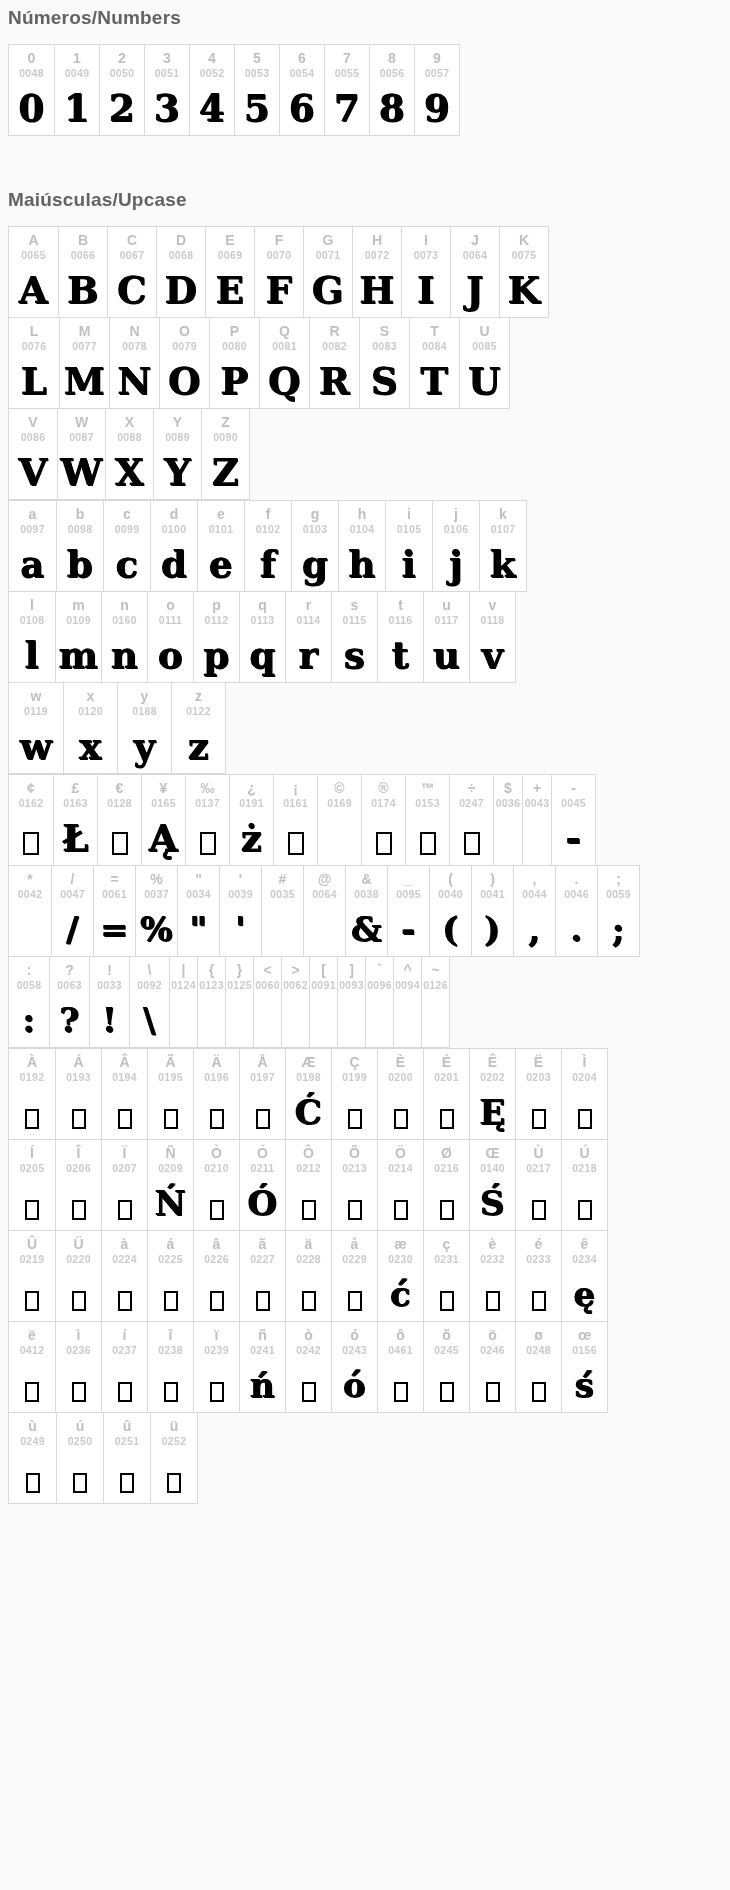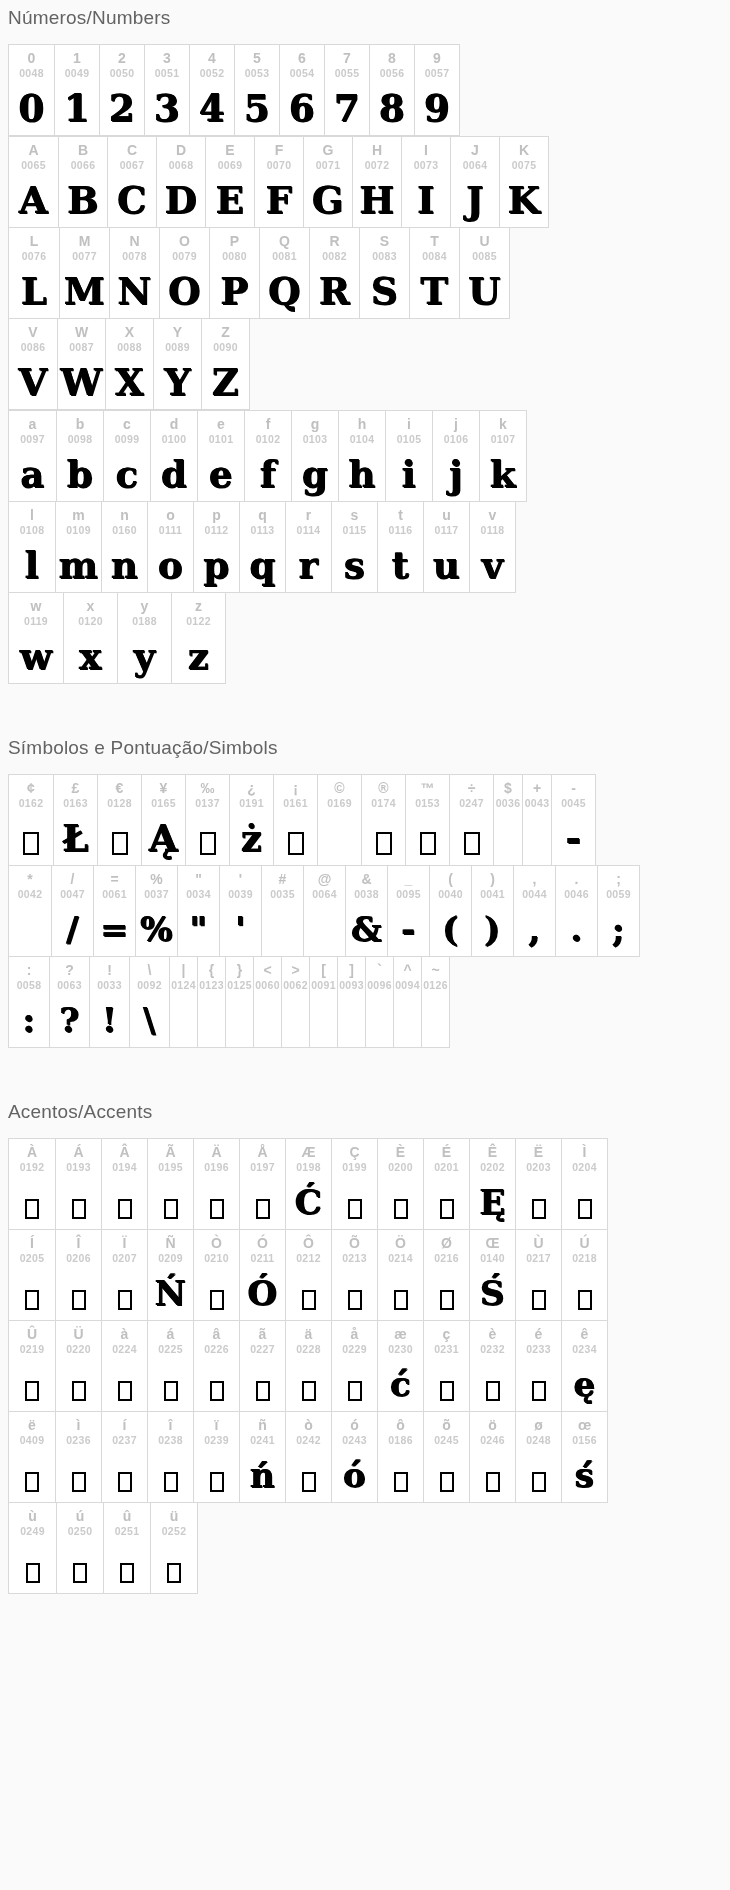--- a/index.html
+++ b/index.html
@@ -4,21 +4,21 @@
 <style>
   html,body{margin:0;padding:0;}
   body{
     width:730px;height:1890px;overflow:hidden;
     background:#fafafa;
     font-family:"Liberation Sans", sans-serif;
     padding:4px 0 0 8px;box-sizing:border-box;
   }
   .section-title{
     font-family:"Liberation Sans", sans-serif;
-    font-size:19px;font-weight:400;color:#636363;
+    font-size:19px;font-weight:700;color:#636363;
     margin:52px 0 14px 0;line-height:24px;letter-spacing:0.2px;
   }
   .section:first-of-type .section-title{margin-top:2px;}
   .rows{display:block;}
   .row{
     display:flex;flex-wrap:nowrap;align-items:stretch;
     border:1px solid #d9d9d9;background:#ffffff;
     width:max-content;margin-top:-1px;
   }
   .rows .row:first-child{margin-top:0;}
@@ -111,20 +111,21 @@
           </div>
           <div class="cell" style="width: 45px;">
             <div class="cell-char">9</div>
             <div class="cell-code">0057</div>
             <div class="cell-glyph">9</div>
           </div>
         </div>
       </div>
     </section>
     <section class="section sec-uppercase">
+      <h2 class="section-title">Maiúsculas/Upcase</h2>
       <div class="rows">
         <div class="row row-0">
           <div class="cell" style="width: 49px;">
             <div class="cell-char">A</div>
             <div class="cell-code">0065</div>
             <div class="cell-glyph">A</div>
           </div>
           <div class="cell" style="width: 49px;">
             <div class="cell-char">B</div>
             <div class="cell-code">0066</div>
@@ -391,21 +392,20 @@
           </div>
           <div class="cell" style="width: 54px;">
             <div class="cell-char">z</div>
             <div class="cell-code">0122</div>
             <div class="cell-glyph">z</div>
           </div>
         </div>
       </div>
     </section>
     <section class="section sec-symbols">
-      <h2 class="section-title">Símbolos e Pontuação/Simbols</h2>
       <div class="rows">
         <div class="row row-0">
           <div class="cell" style="width: 44px;">
             <div class="cell-char">¢</div>
             <div class="cell-code">0162</div>
             <div class="cell-glyph"><span class="box"></span></div>
           </div>
           <div class="cell" style="width: 44px;">
             <div class="cell-char">£</div>
             <div class="cell-code">0163</div>
@@ -617,21 +617,20 @@
           </div>
           <div class="cell" style="width: 28px;">
             <div class="cell-char">~</div>
             <div class="cell-code">0126</div>
             <div class="cell-glyph"></div>
           </div>
         </div>
       </div>
     </section>
     <section class="section sec-accents">
-      <h2 class="section-title">Acentos/Accents</h2>
       <div class="rows">
         <div class="row row-0">
           <div class="cell" style="width: 46px;">
             <div class="cell-char">À</div>
             <div class="cell-code">0192</div>
             <div class="cell-glyph"><span class="box"></span></div>
           </div>
           <div class="cell" style="width: 46px;">
             <div class="cell-char">Á</div>
             <div class="cell-code">0193</div>
@@ -823,21 +822,21 @@
           </div>
           <div class="cell" style="width: 46px;">
             <div class="cell-char">ê</div>
             <div class="cell-code">0234</div>
             <div class="cell-glyph">ę</div>
           </div>
         </div>
         <div class="row row-3">
           <div class="cell" style="width: 46px;">
             <div class="cell-char">ë</div>
-            <div class="cell-code">0409</div>
+            <div class="cell-code">0412</div>
             <div class="cell-glyph"><span class="box"></span></div>
           </div>
           <div class="cell" style="width: 46px;">
             <div class="cell-char">ì</div>
             <div class="cell-code">0236</div>
             <div class="cell-glyph"><span class="box"></span></div>
           </div>
           <div class="cell" style="width: 46px;">
             <div class="cell-char">í</div>
             <div class="cell-code">0237</div>
@@ -863,21 +862,21 @@
             <div class="cell-code">0242</div>
             <div class="cell-glyph"><span class="box"></span></div>
           </div>
           <div class="cell" style="width: 46px;">
             <div class="cell-char">ó</div>
             <div class="cell-code">0243</div>
             <div class="cell-glyph">ó</div>
           </div>
           <div class="cell" style="width: 46px;">
             <div class="cell-char">ô</div>
-            <div class="cell-code">0186</div>
+            <div class="cell-code">0461</div>
             <div class="cell-glyph"><span class="box"></span></div>
           </div>
           <div class="cell" style="width: 46px;">
             <div class="cell-char">õ</div>
             <div class="cell-code">0245</div>
             <div class="cell-glyph"><span class="box"></span></div>
           </div>
           <div class="cell" style="width: 46px;">
             <div class="cell-char">ö</div>
             <div class="cell-code">0246</div>

